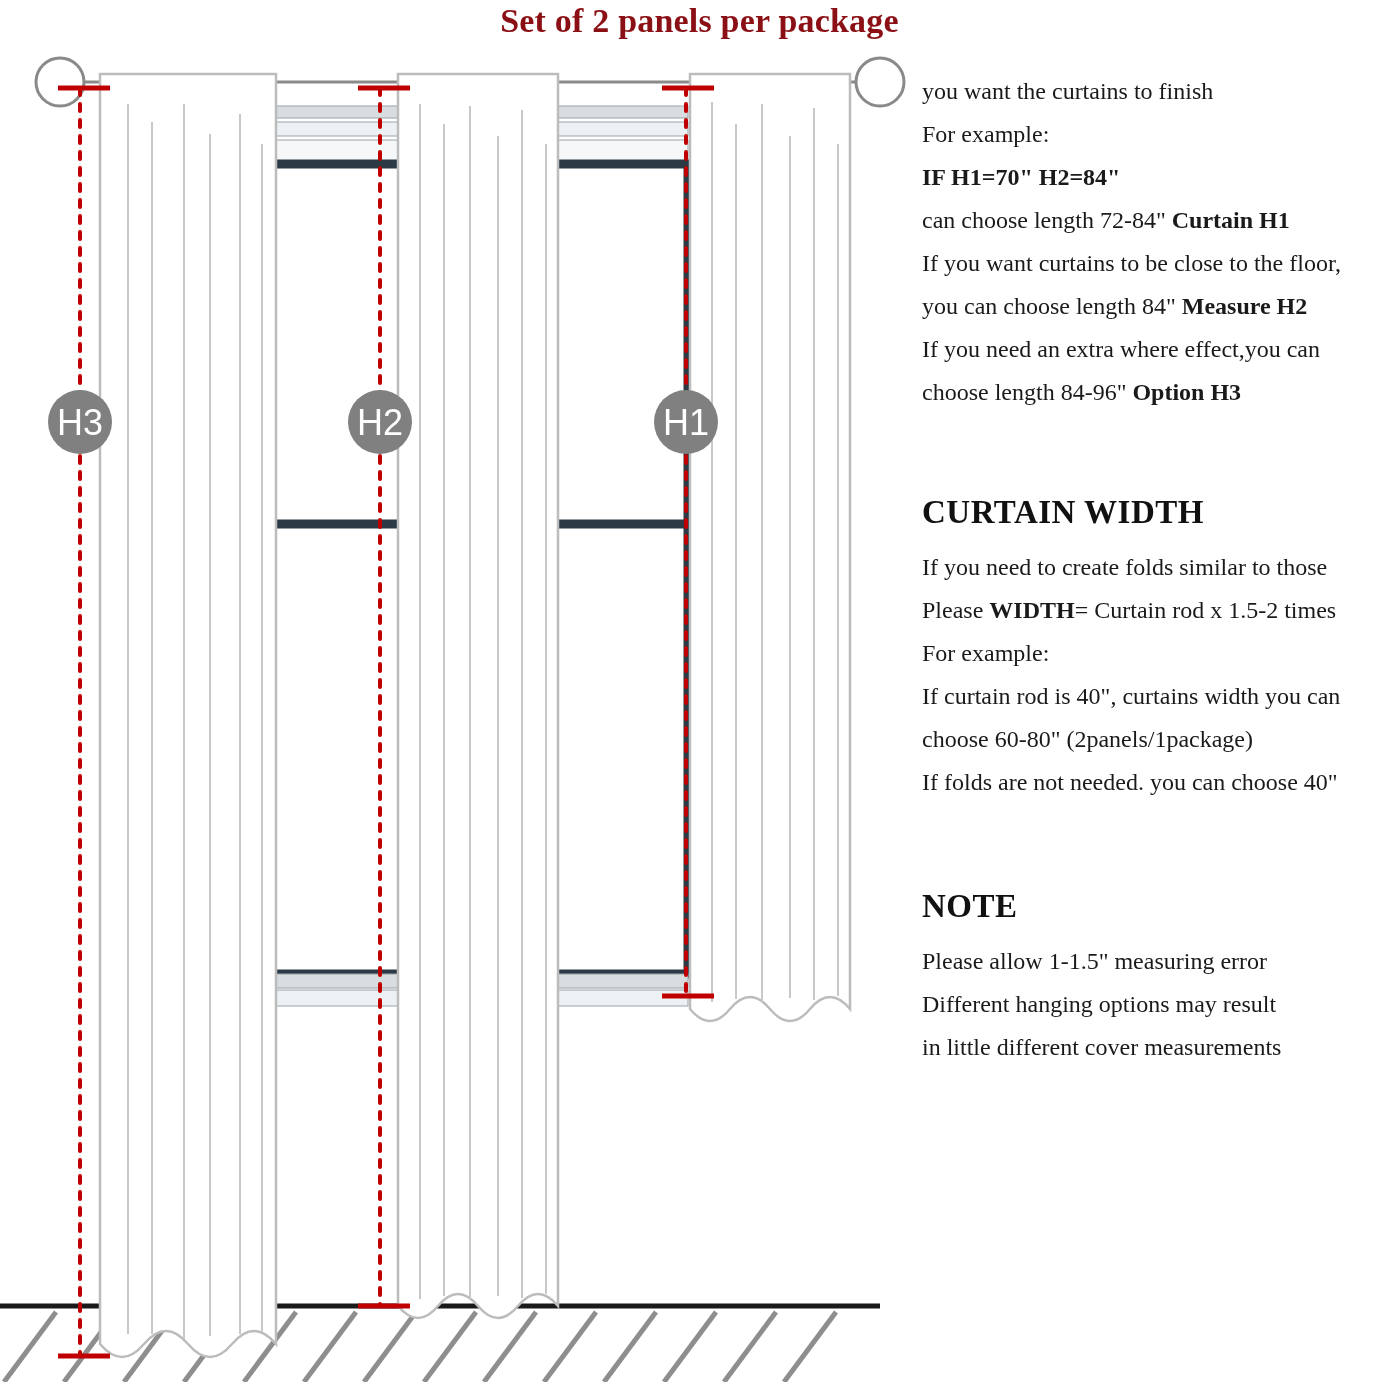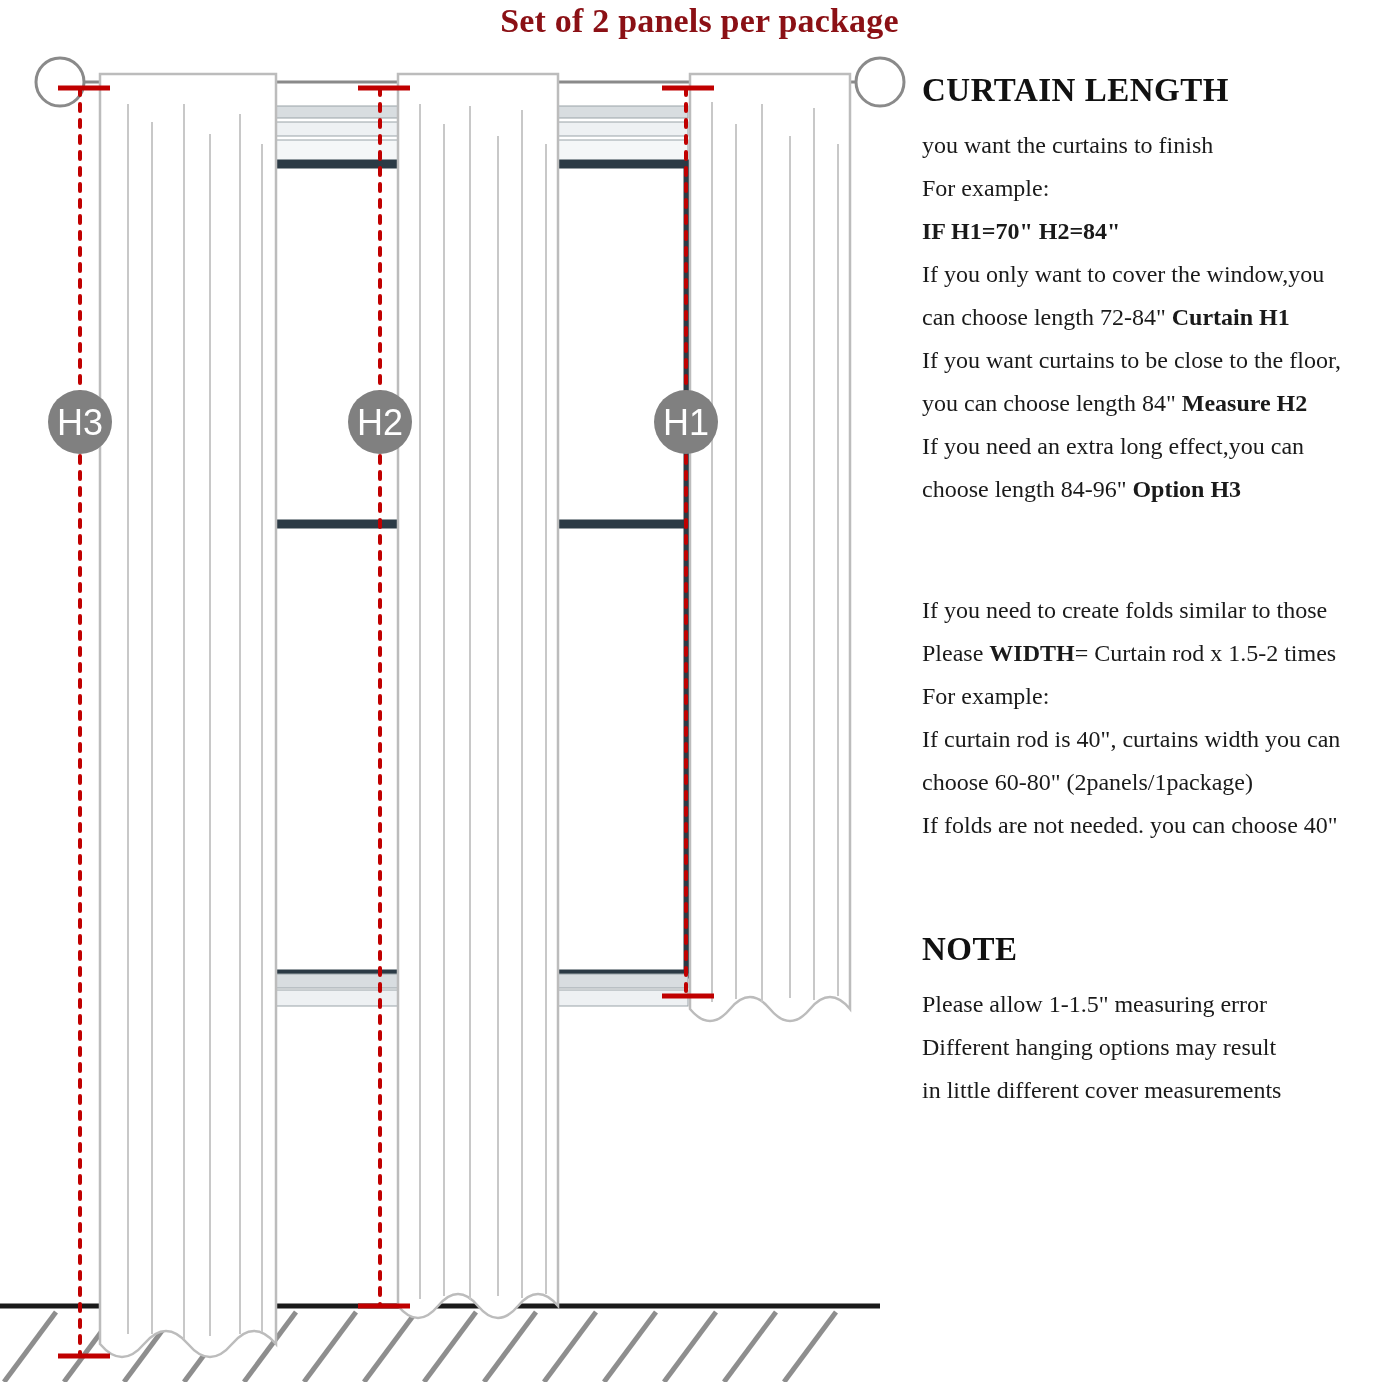--- a/index.html
+++ b/index.html
@@ -206,35 +206,34 @@
       <g>
         <circle cx="686" cy="378" r="32" fill="#808080"></circle>
         <text class="label-circle-text" x="686" y="391" text-anchor="middle">H1</text>
       </g>
 
     </svg>
   </div>
 
   <div id="textcol">
 
-    <h2 class="sec-head">CURTAIN LENGTH</h2>
     <div class="sec-body">
       <p>you want the curtains to finish</p>
       <p>For example:</p>
       <p class="b">IF H1=70" H2=84"</p>
-      <p>If you only want to cover the window,you</p>
       <p><span>can choose length 72-84" </span><span class="b">Curtain H1</span></p>
       <p>If you want curtains to be close to the floor,</p>
       <p><span>you can choose length 84" </span><span class="b">Measure H2</span></p>
-      <p>If you need an extra long effect,you can</p>
+      <p>If you need an extra where effect,you can</p>
       <p><span>choose length 84-96" </span><span class="b">Option H3</span></p>
     </div>
 
     <div class="gap-1"></div>
 
+    <h2 class="sec-head">CURTAIN WIDTH</h2>
     <div class="sec-body">
       <p>If you need to create folds similar to those</p>
       <p><span>Please </span><span class="b">WIDTH</span><span>= Curtain rod x 1.5-2 times</span></p>
       <p>For example:</p>
       <p>If curtain rod is 40", curtains width you can</p>
       <p>choose 60-80" (2panels/1package)</p>
       <p>If folds are not needed. you can choose 40"</p>
     </div>
 
     <div class="gap-2"></div>

